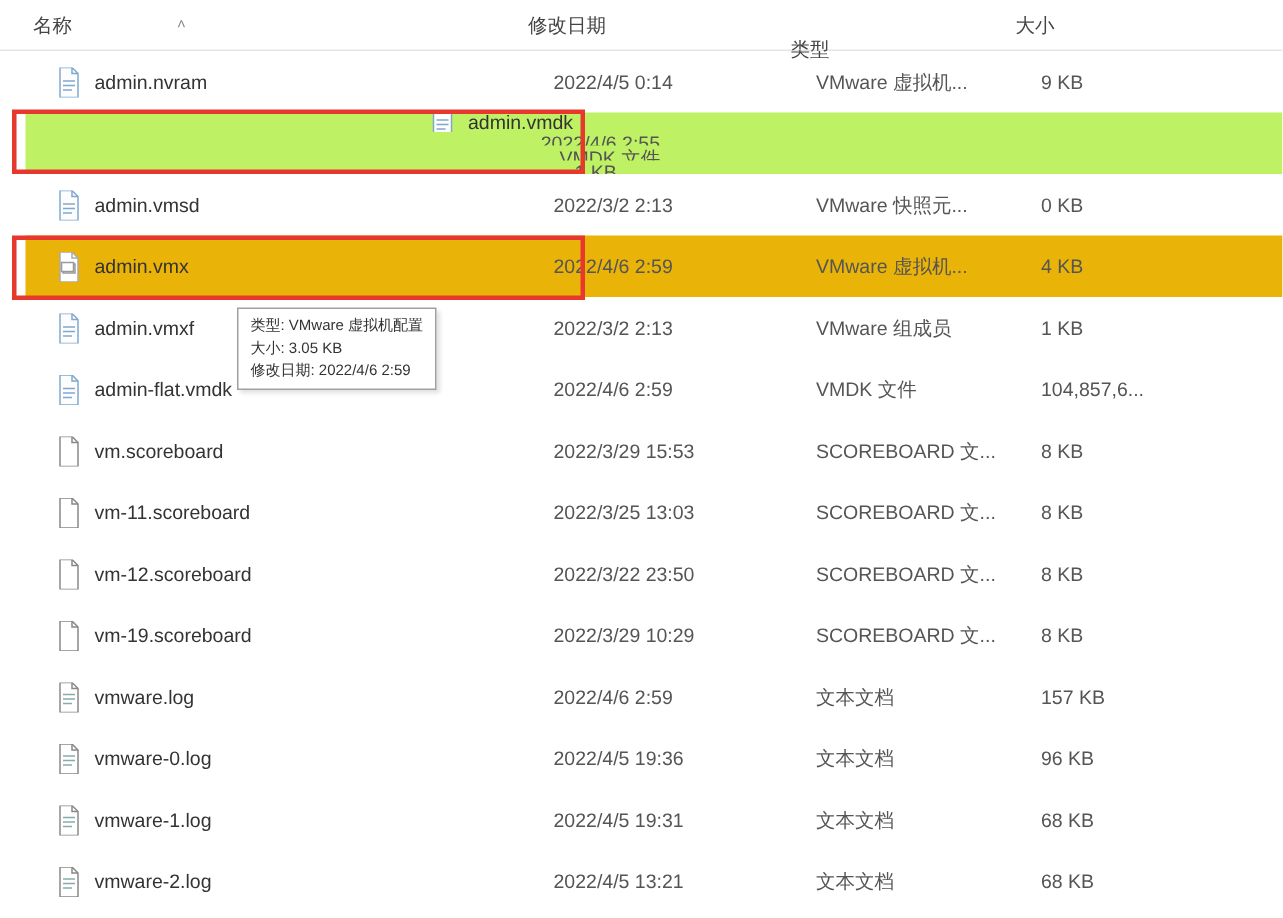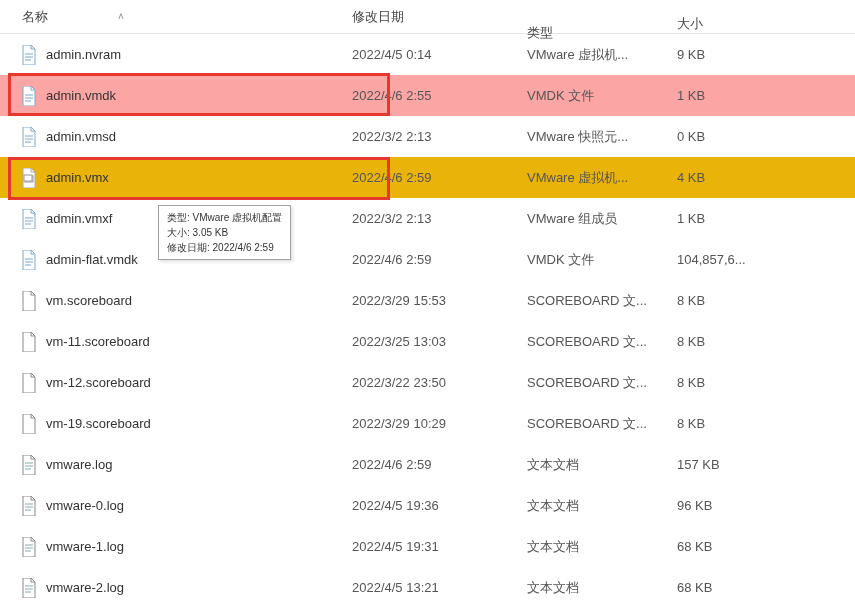--- a/index.html
+++ b/index.html
@@ -25,34 +25,35 @@
     .header-cell {
       padding: 0 12px;
       display: flex;
       align-items: center;
       height: 100%;
       border-right: 1px solid transparent;
     }
     .col-name { width: 340px; padding-left: 22px; }
     .col-date { width: 175px; align-items: center; }
     .col-type { width: 150px; margin-top: 32px; }
-    .col-size { width: 130px; justify-content: flex-start; align-items: flex-end; }
+    .col-size { width: 130px; justify-content: flex-start; }
     .sort-arrow {
       margin-left: 70px;
       font-size: 10px;
       color: #888;
     }
     .rows { }
     .row {
       display: flex;
       height: 41px;
       align-items: center;
       color: #333;
-    }
-    .row.selected { background: #fca5a5; }
+      margin-left: 17px;
+    }
+    .row.selected { background: #bef264; flex-direction: column; }
     .row.hover { background: #eab308; }
     .cell { padding: 0 12px; overflow: hidden; white-space: nowrap; text-overflow: ellipsis; }
     .cell-name {
       width: 340px;
       display: flex;
       align-items: center;
       padding-left: 20px;
       gap: 8px;
     }
     .cell-date { width: 175px; color: #555; }

